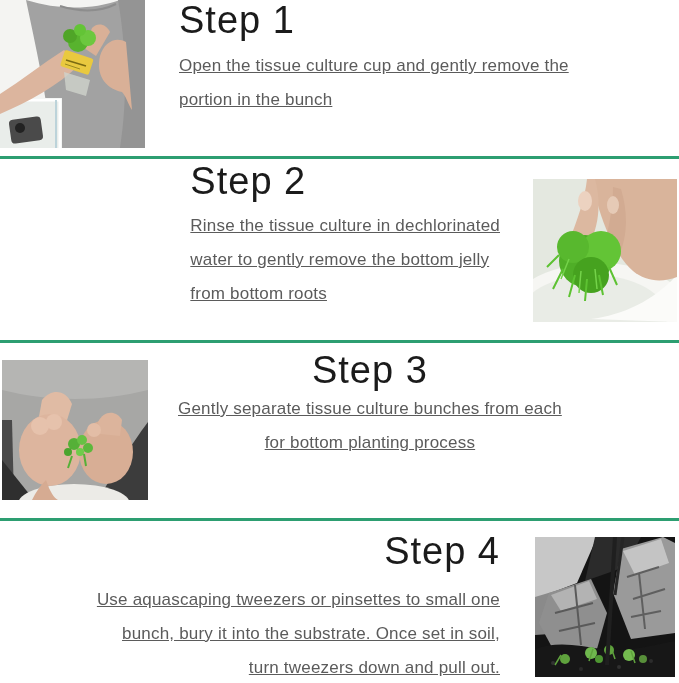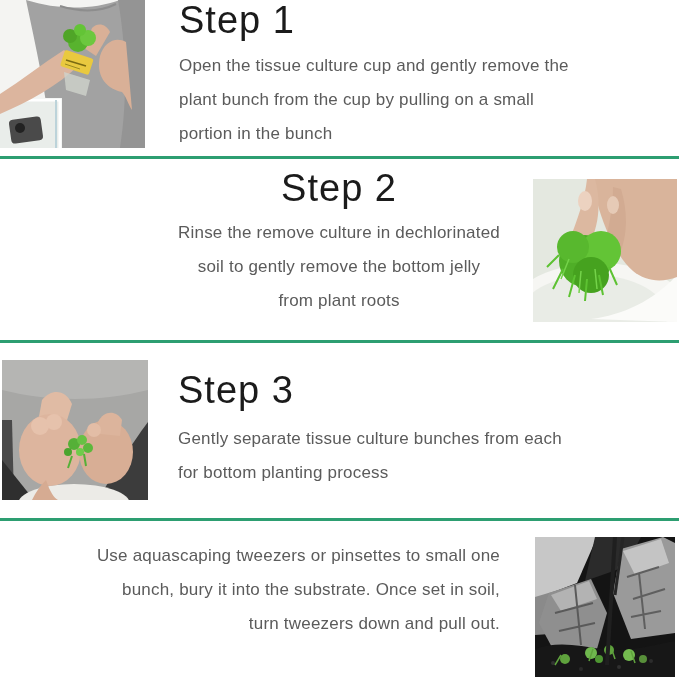--- a/index.html
+++ b/index.html
@@ -21,27 +21,27 @@
   .photo.p4{left:535px;top:537px;width:140px;height:140px;}
 
   .steptext{position:absolute;}
   .steptext h2{
     margin:0;font-size:38px;line-height:44px;font-weight:500;
     color:#1b1b1b;letter-spacing:1px;white-space:nowrap;
   }
   .steptext .body{margin-top:7px;}
   .steptext .line{
     font-size:17px;line-height:34px;color:#5b5b5b;
-    letter-spacing:0.2px;white-space:nowrap;
+    letter-spacing:0.2px;white-space:nowrap;text-decoration:underline;
   }
   .s1{left:179px;top:-2px;text-align:left;}
-  .s2{right:179px;top:166px;text-align:center;margin-left:28px;}
+  .s2{right:179px;top:159px;text-align:left;margin-left:28px;}
   .s2 .body{margin-top:6px;}
-  .s3{left:178px;top:368px;text-align:left;}
-  .s3 .body{margin-top:10px;}
+  .s3{left:178px;top:348px;text-align:center;}
+  .s3 .body{margin-top:0;}
   .s4{right:179px;top:529px;text-align:right;}
   .s4 .body{margin-top:10px;}
 </style>
 </head>
 <body>
 
 <div class="page">
 
   <svg class="photo p1" viewBox="0 0 145 148" aria-label="hands-opening-tissue-culture-cup-photo">
     <rect width="145" height="148" fill="#f4f4f2"></rect>
@@ -62,33 +62,32 @@
     <circle cx="80" cy="30" r="6" fill="#63c436"></circle>
     <rect x="62" y="54" width="30" height="17" rx="2" fill="#e9c93f" transform="rotate(18 77 62)"></rect>
     <line x1="66" y1="60" x2="86" y2="66" stroke="#7a6a12" stroke-width="1.5"></line>
     <line x1="65" y1="64" x2="80" y2="69" stroke="#9a8a22" stroke-width="1"></line>
     <path d="M64,72 L90,80 L86,96 L66,90 Z" fill="#cfd3cc" opacity="0.8"></path>
   </svg>
   <div class="steptext s1">
     <h2>Step 1</h2>
     <div class="body">
       <div class="line">Open the tissue culture cup and gently remove the</div>
-      <div class="line">plant bunch from the cup by pulling on a small</div>
       <div class="line">portion in the bunch</div>
     </div>
   </div>
 
   <div class="divider d1"></div>
 
   <div class="steptext s2">
     <h2>Step 2</h2>
     <div class="body">
-      <div class="line">Rinse the remove culture in dechlorinated</div>
-      <div class="line">soil to gently remove the bottom jelly</div>
-      <div class="line">from plant roots</div>
+      <div class="line">Rinse the tissue culture in dechlorinated</div>
+      <div class="line">water to gently remove the bottom jelly</div>
+      <div class="line">from bottom roots</div>
     </div>
   </div>
   <svg class="photo p2" viewBox="0 0 144 143" aria-label="hands-rinsing-plant-over-bowl-photo">
     <rect width="144" height="143" fill="#e4e8e0"></rect>
     <ellipse cx="66" cy="142" rx="96" ry="58" fill="#f6f6f3"></ellipse>
     <ellipse cx="60" cy="138" rx="74" ry="42" fill="#e9ece6"></ellipse>
     <path d="M144,96 C120,122 90,136 58,140 L144,143 Z" fill="#fbfbf9"></path>
     <path d="M62,0 L144,0 L144,98 C128,104 112,102 100,92 C86,80 74,56 66,30 C63,20 61,10 62,0 Z" fill="#d9b49b"></path>
     <path d="M62,0 C70,28 64,58 50,74 L36,62 C44,42 52,20 54,0 Z" fill="#dcb8a0"></path>
     <path d="M88,10 C96,36 94,62 84,80 L70,70 C76,50 80,28 80,8 Z" fill="#d2ab92"></path>
@@ -130,20 +129,21 @@
     <h2>Step 3</h2>
     <div class="body">
       <div class="line">Gently separate tissue culture bunches from each</div>
       <div class="line">for bottom planting process</div>
     </div>
   </div>
 
   <div class="divider d3"></div>
 
   <div class="steptext s4">
+    <h2>Step 4</h2>
     <div class="body">
       <div class="line">Use aquascaping tweezers or pinsettes to small one</div>
       <div class="line">bunch, bury it into the substrate. Once set in soil,</div>
       <div class="line">turn tweezers down and pull out.</div>
     </div>
   </div>
   <svg class="photo p4" viewBox="0 0 140 140" aria-label="tweezers-planting-in-aquarium-substrate-photo">
     <rect width="140" height="140" fill="#141414"></rect>
     <polygon points="0,0 62,0 42,46 0,62" fill="#c7c7c7"></polygon>
     <polygon points="0,60 40,48 30,96 0,98" fill="#8a8a8a"></polygon>

